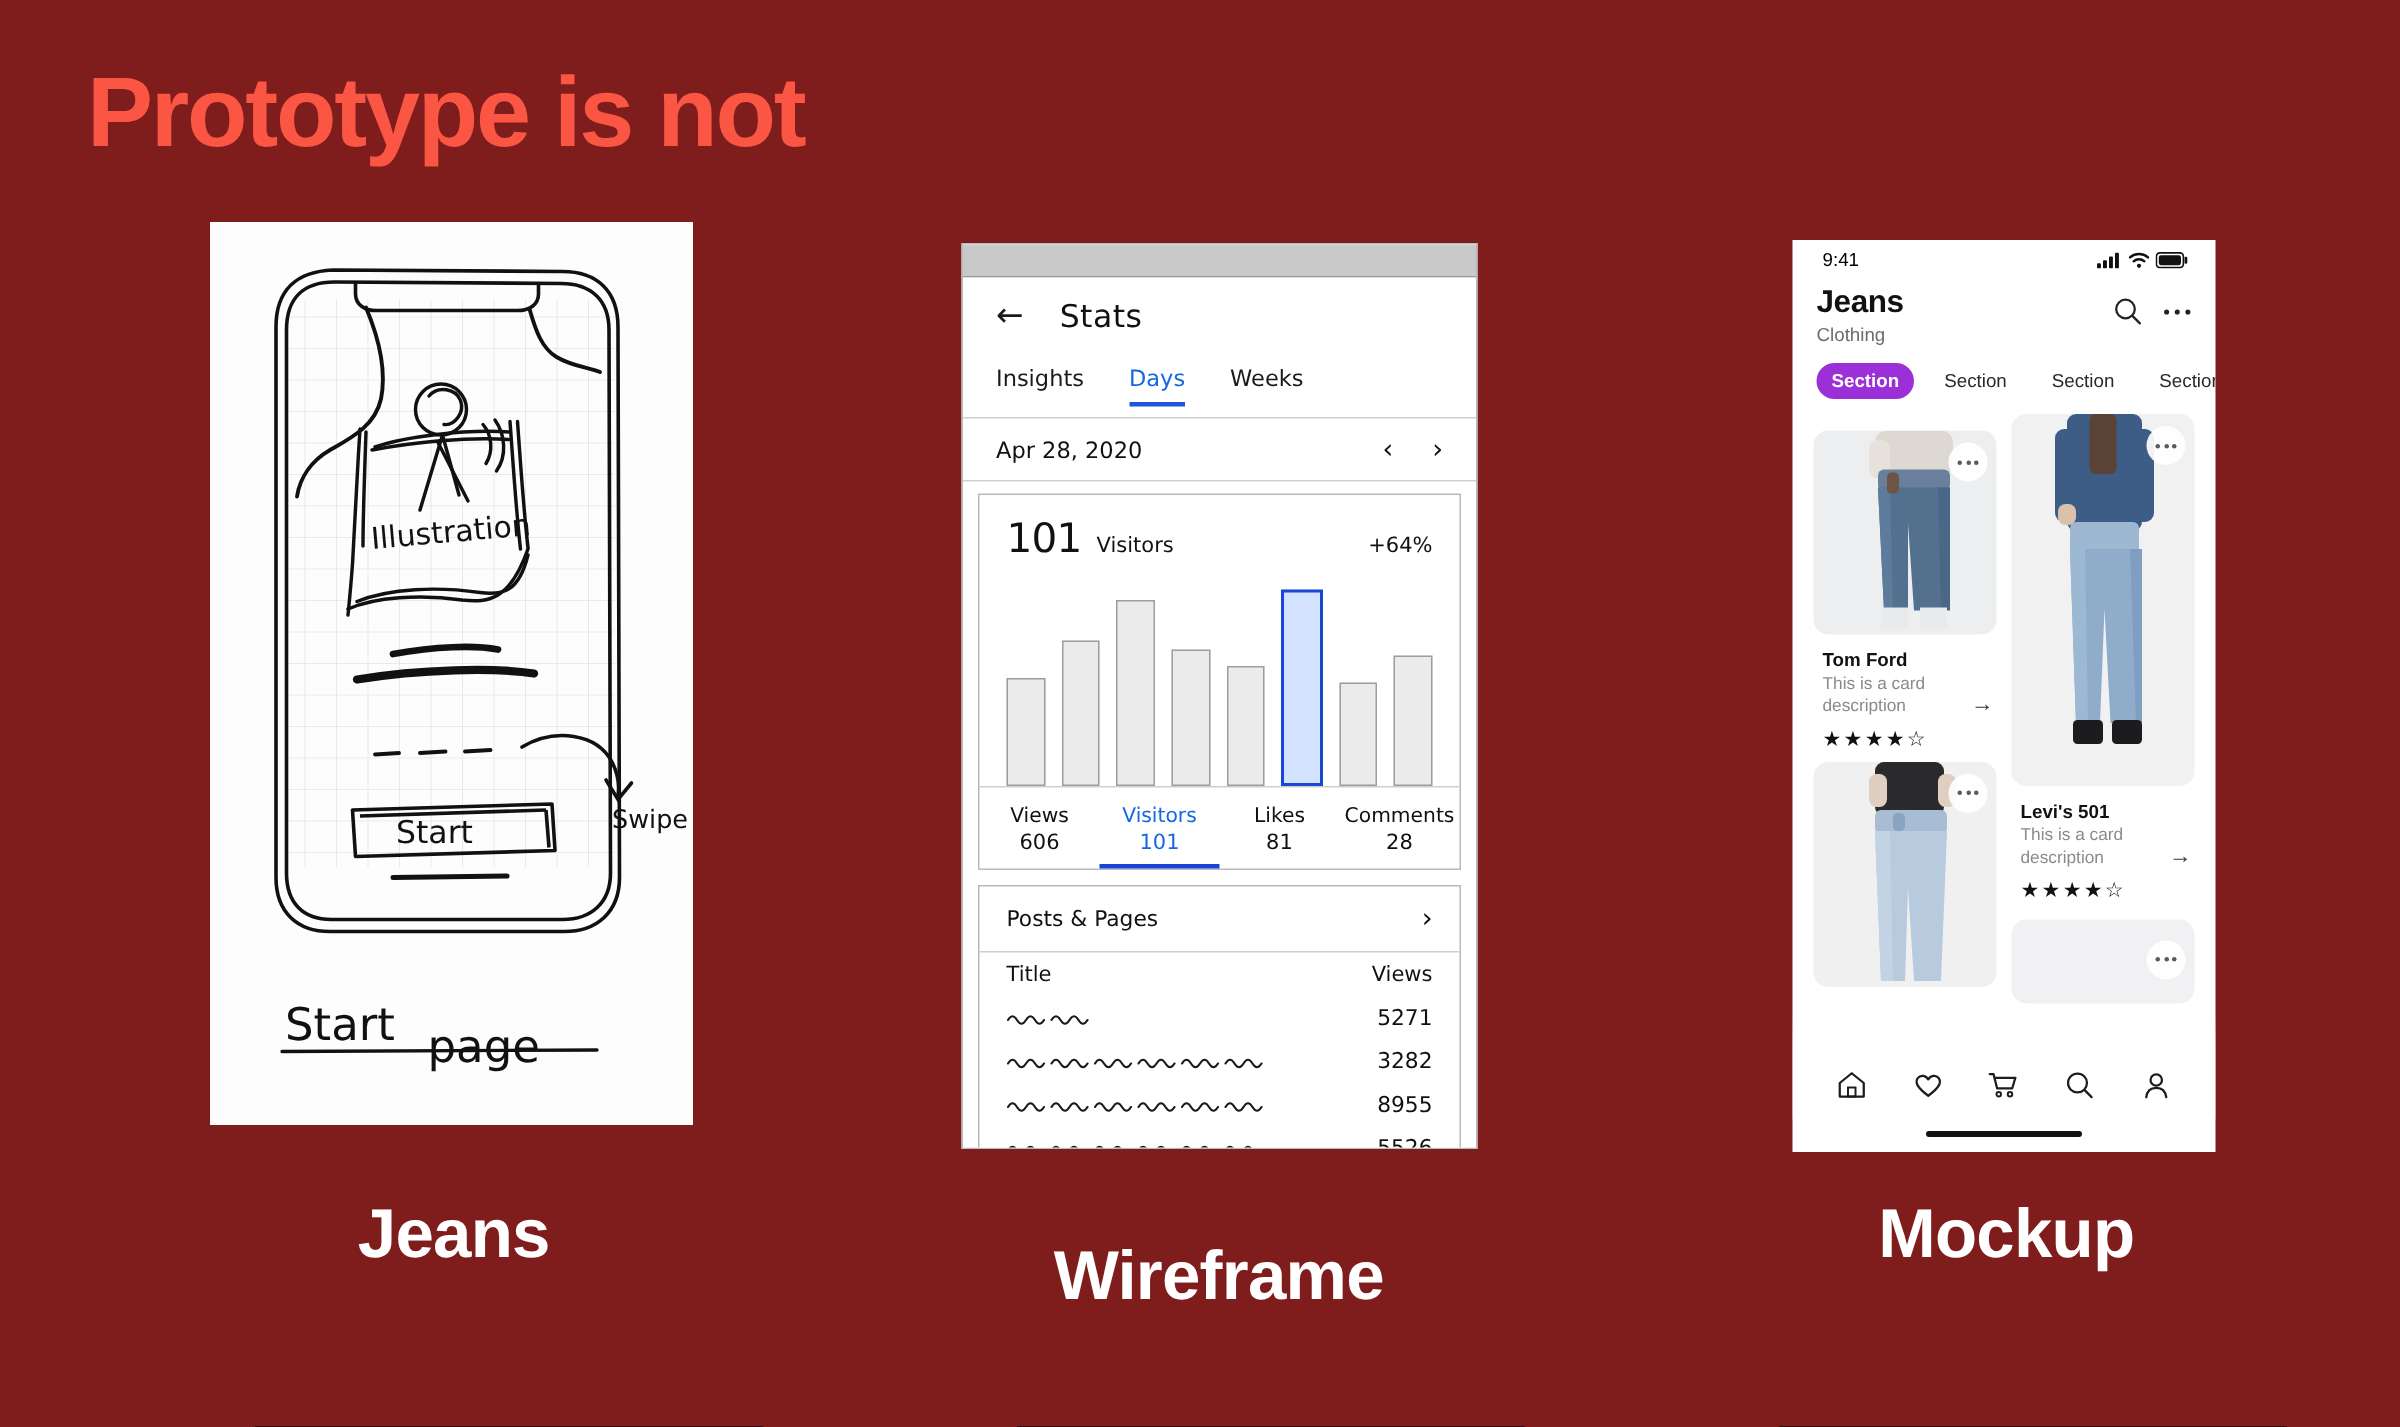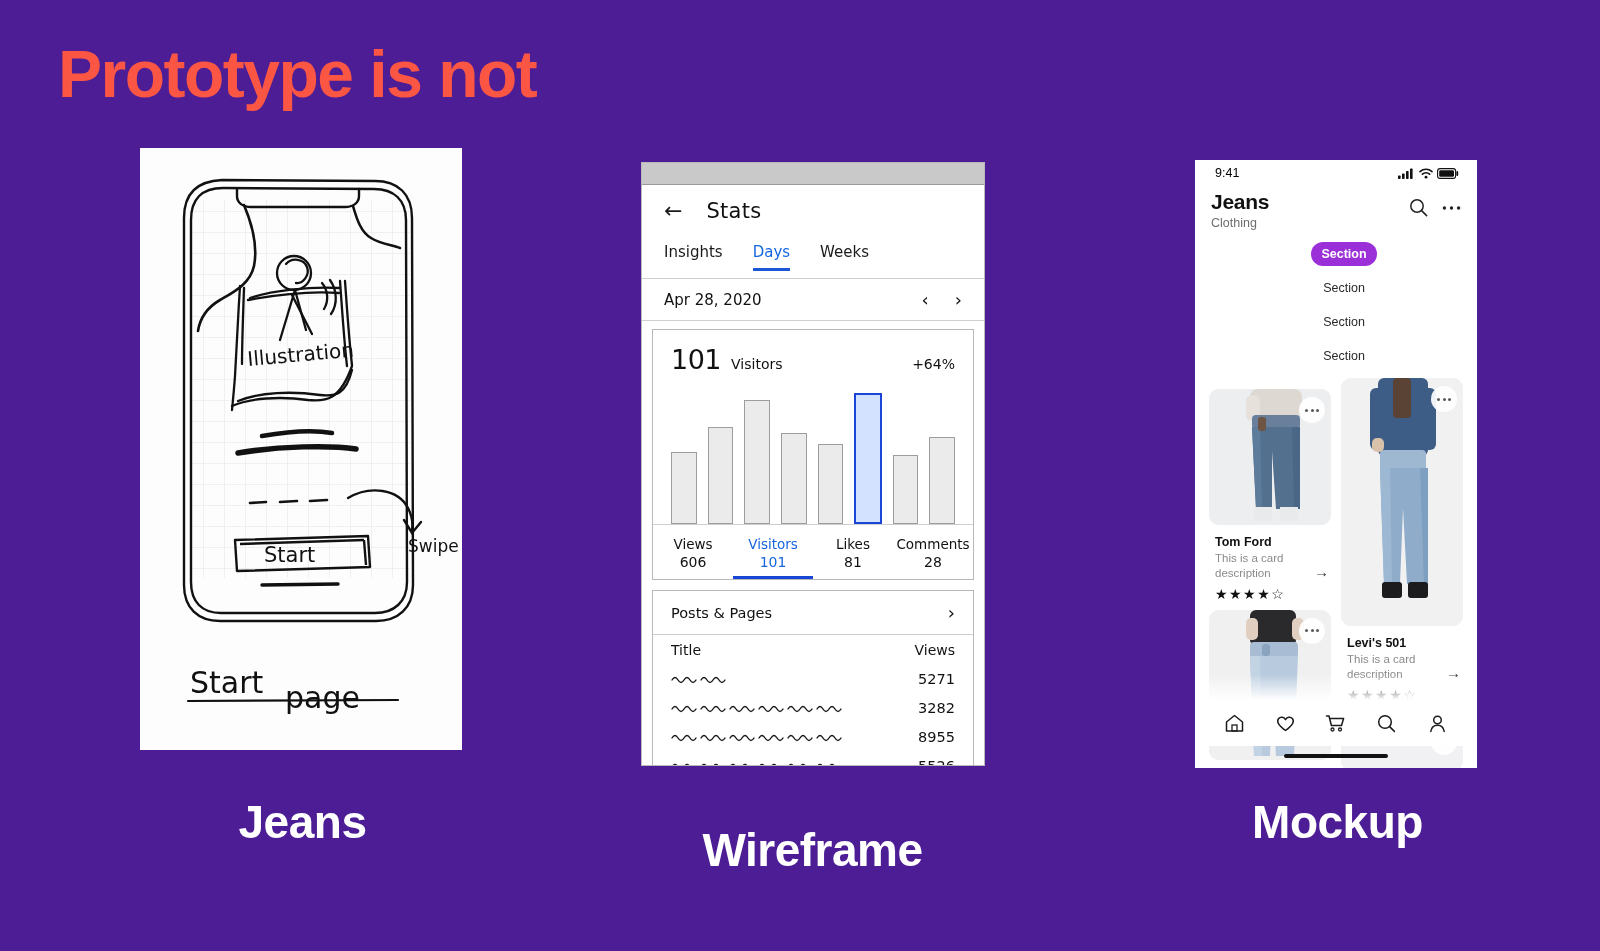--- a/index.html
+++ b/index.html
@@ -2,21 +2,21 @@
 <html><head>
 <meta charset="utf-8">
 <style>
   * { box-sizing: border-box; margin: 0; padding: 0; }
   html, body {
     width: 1600px; height: 951px;
     background: #000000;
     font-family: "Liberation Sans", sans-serif;
     overflow: hidden;
   }
-  .stage { position: relative; width: 1600px; height: 951px; background: #4c1d95; }
+  .stage { position: relative; width: 1600px; height: 951px; background: #7f1d1d; }
 
   
   .headline {
     position: absolute; left: 58px; top: 40px;
     font-size: 66px; font-weight: 700; letter-spacing: -1.5px;
     color: #FB5544; line-height: 1.05;
     font-family: "Liberation Sans", sans-serif;
   }
 
   
@@ -139,21 +139,21 @@
   .mock-sysicons { display: flex; align-items: center; gap: 4px; }
 
   .mock-head { padding: 4px 16px 0 16px; display: flex; align-items: flex-start; }
   .mock-titles { flex: 1; }
   .mock-h1 { font-size: 21px; font-weight: 700; color: #111; letter-spacing: -.3px; line-height: 1.1; }
   .mock-h2 { font-size: 12.5px; color: #6d6d6d; margin-top: 3px; }
   .mock-headicons { display: flex; align-items: center; gap: 14px; padding-top: 8px; }
 
   .mock-sections {
     display: flex; align-items: center; gap: 10px;
-    padding: 12px 0 10px 16px; overflow: hidden; white-space: nowrap; flex-direction: column;
+    padding: 12px 0 10px 16px; overflow: hidden; white-space: nowrap;
   }
   .pill {
     font-size: 12.5px; color: #2a2a2a; padding: 5px 10px; border-radius: 14px;
     flex: none;
   }
   .pill.active { background: #9B30D9; color: #fff; font-weight: 600; }
 
   .mock-grid { display: flex; gap: 10px; padding: 0 14px; align-items: center; }
   .mock-col { flex: 1; display: flex; flex-direction: column; gap: 6px; }
 

